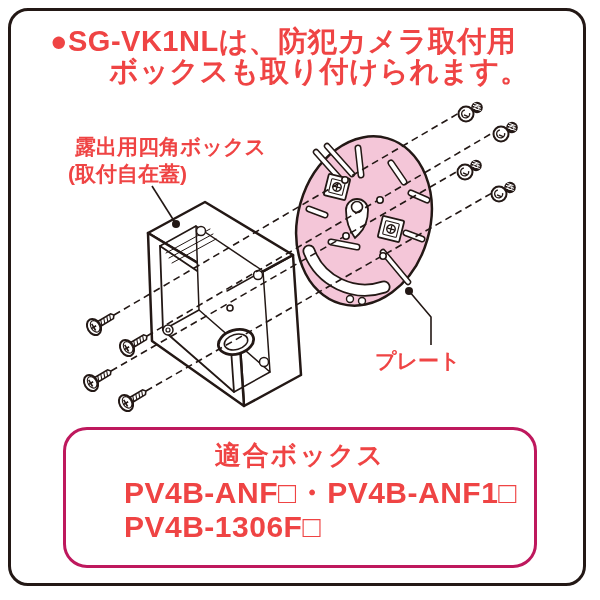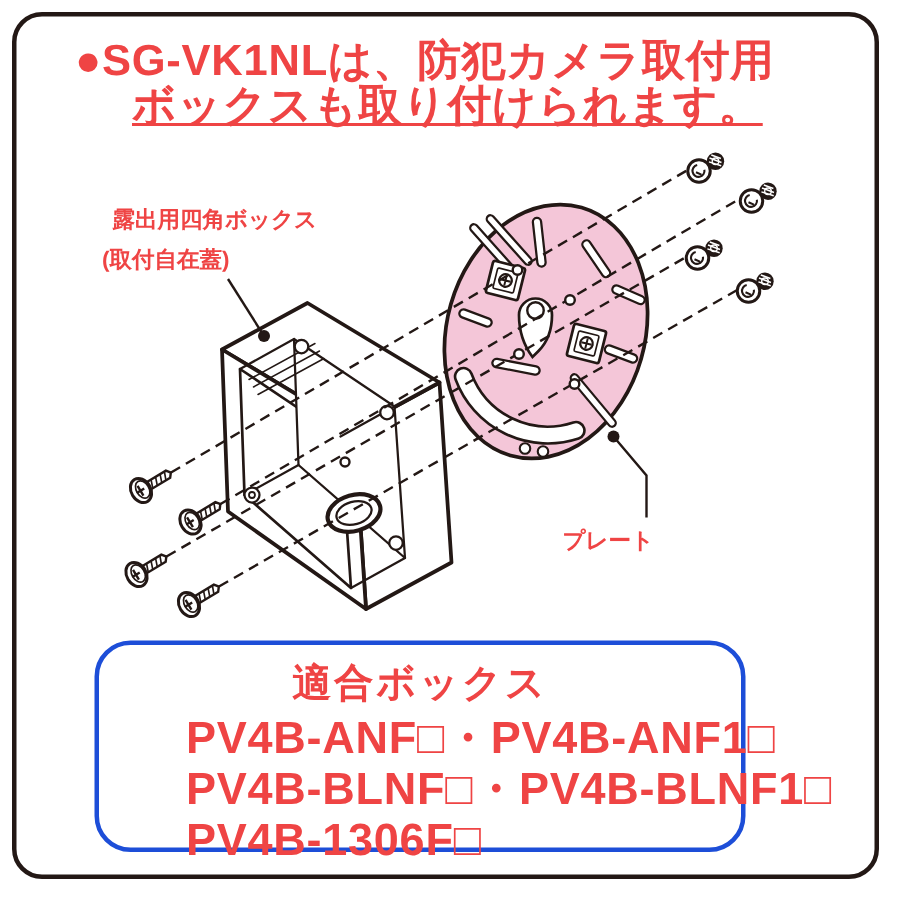--- a/index.html
+++ b/index.html
@@ -2,28 +2,28 @@
 <html><head>
 <meta charset="utf-8">
 <style>
   html,body{margin:0;padding:0;background:#fff;}
   #stage{position:relative;width:600px;height:600px;background:#fff;overflow:hidden;
          font-family:"Liberation Sans","DejaVu Sans",sans-serif;color:#ef4444;}
   .frame{position:absolute;left:8px;top:8px;width:578px;height:578px;
          border:3px solid #231815;border-radius:20px;box-sizing:border-box;}
   .headline{position:absolute;left:50px;top:26px;font-size:29px;font-weight:bold;
             line-height:30px;letter-spacing:.5px;white-space:nowrap;}
-  .headline .l2{margin-left:38px;text-decoration:underline;}
-  .small-label{position:absolute;font-size:15px;font-weight:600;line-height:27px;white-space:nowrap;}
+  .headline .l2{margin-left:59px;}
+  .small-label{position:absolute;font-size:21px;font-weight:600;line-height:27px;white-space:nowrap;}
   #box-label{left:68px;top:133px;}
   #box-label .l1{padding-left:7px;}
   #plate-label{left:375px;top:347px;}
   svg{position:absolute;left:0;top:0;}
-  .compat{position:absolute;left:63px;top:427px;width:434px;height:141px;box-sizing:border-box;
-          border:3px solid #1d4ed8;border-radius:24px;background:#fff;}
+  .compat{position:absolute;left:63px;top:427px;width:474px;height:141px;box-sizing:border-box;
+          border:3px solid #be185d;border-radius:24px;background:#fff;}
   .compat .title{text-align:center;margin-top:8px;font-size:26px;font-weight:bold;letter-spacing:2px;}
   .compat .rows{margin:3px 0 0 58px;font-size:30px;font-weight:bold;line-height:34px;
                 letter-spacing:.5px;white-space:nowrap;}
 </style>
 </head>
 <body>
 
 <div id="stage">
   <div class="frame"></div>
 
@@ -147,17 +147,16 @@
     <div class="l2">(取付自在蓋)</div>
   </div>
   <div id="plate-label" class="small-label">
     <div class="l2">プレート</div>
   </div>
 
   <div class="compat">
     <div class="title">適合ボックス</div>
     <div class="rows">
       <div>PV4B-ANF□・PV4B-ANF1□</div>
-      <div>PV4B-BLNF□・PV4B-BLNF1□</div>
       <div>PV4B-1306F□</div>
     </div>
   </div>
 </div>
 
 </body></html>

